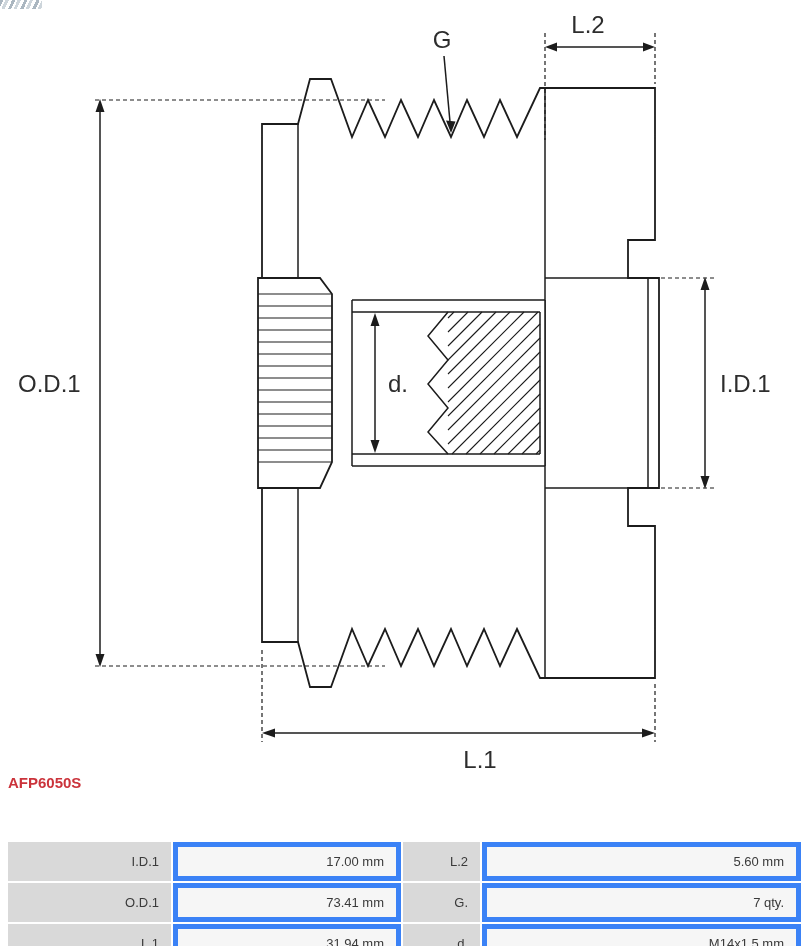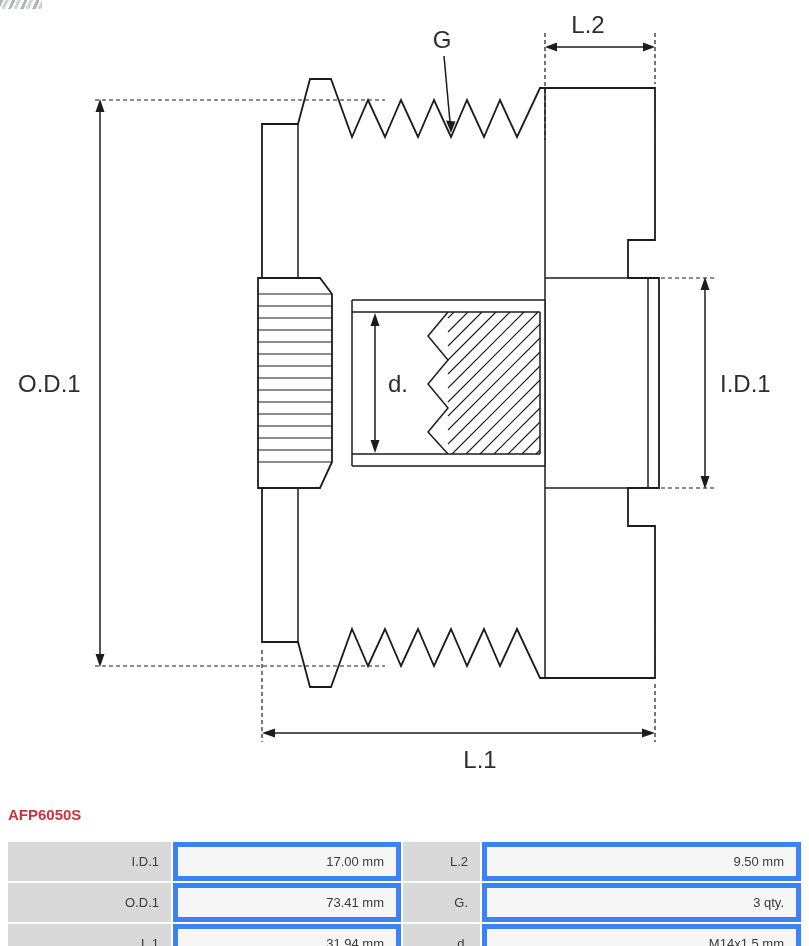--- a/index.html
+++ b/index.html
@@ -8,21 +8,21 @@
   .logo-frag{position:absolute;top:0;left:0;width:42px;height:9px;
         background:repeating-linear-gradient(115deg,#aab6c0 0 3px,#fff 3px 5px,#cdd5db 5px 8px,#fff 8px 11px);}
   .drawing{position:absolute;top:0;left:0;}
   .outline{fill:#ffffff;stroke:#1c1c1c;stroke-width:1.8;stroke-linejoin:miter;}
   .iline{stroke:#1c1c1c;stroke-width:1.5;fill:none;}
   .thin{stroke:#1c1c1c;stroke-width:1.1;fill:none;}
   .dim{stroke:#1c1c1c;stroke-width:1.5;fill:none;}
   .ext{stroke:#1c1c1c;stroke-width:1.2;stroke-dasharray:4 3;fill:none;}
   .ah{fill:#1c1c1c;stroke:none;}
   .dim-label{font-family:"Liberation Sans",sans-serif;font-size:24px;fill:#2d2d2d;}
-  .part-number{position:absolute;left:8px;top:806px;font-size:15px;font-weight:700;color:#cb333b;}
+  .part-number{position:absolute;left:8px;top:774px;font-size:15px;font-weight:700;color:#cb333b;}
   .spec{position:absolute;left:6px;top:840px;width:797px;border-collapse:separate;border-spacing:2px;table-layout:fixed;}
   .spec td{height:29px;font-size:13px;color:#3a3a3a;text-align:right;padding:0 12px 0 0;vertical-align:middle;}
   .spec td.lab{background:#d9d9d9;}
   .spec td.val{background:#f6f6f6;border:5px solid #3b82f6;}
 </style>
 </head>
 <body>
 
 <div class="page">
 
@@ -102,27 +102,27 @@
       <col style="width:163px">
         <col style="width:228px">
         <col style="width:77px">
         <col>
     </colgroup>
     <tbody>
       <tr>
         <td class="lab">I.D.1</td>
         <td class="val">17.00 mm</td>
         <td class="lab">L.2</td>
-        <td class="val">9.50 mm</td>
+        <td class="val">5.60 mm</td>
       </tr>
       <tr>
         <td class="lab">O.D.1</td>
         <td class="val">73.41 mm</td>
         <td class="lab">G.</td>
-        <td class="val">3 qty.</td>
+        <td class="val">7 qty.</td>
       </tr>
       <tr>
         <td class="lab">L.1</td>
         <td class="val">31.94 mm</td>
         <td class="lab">d.</td>
         <td class="val">M14x1.5 mm</td>
       </tr>
     </tbody>
   </table>
 

